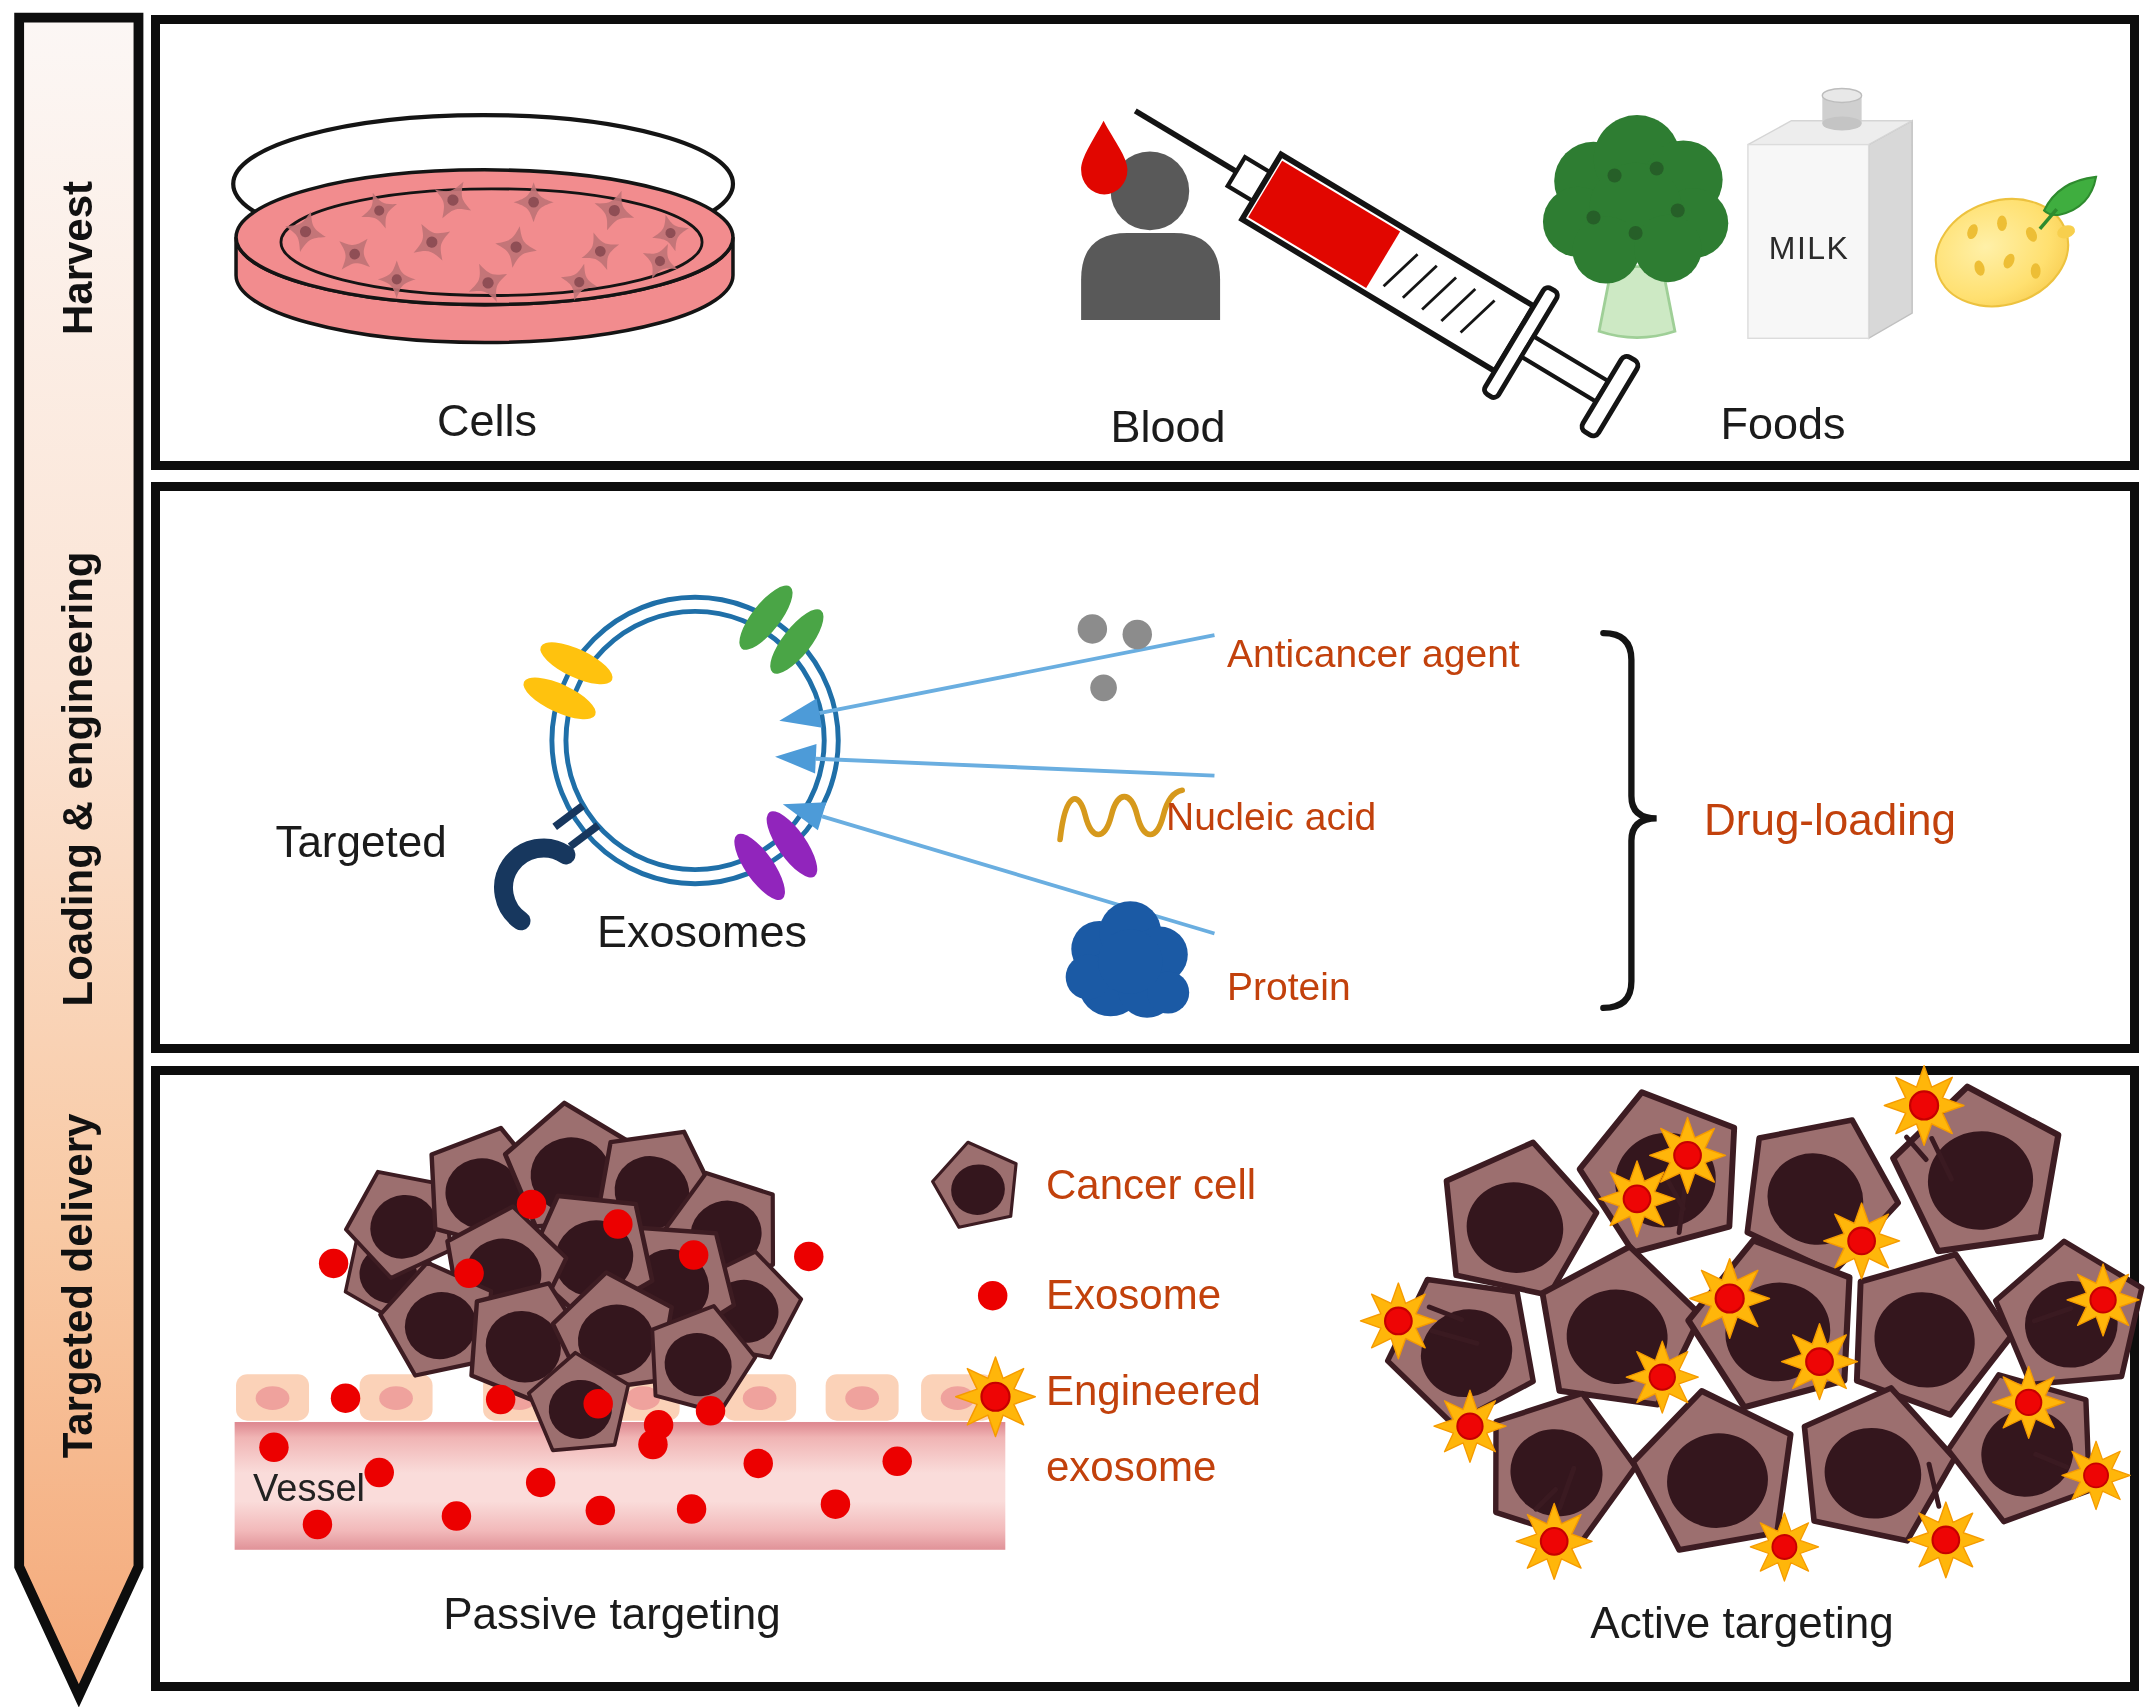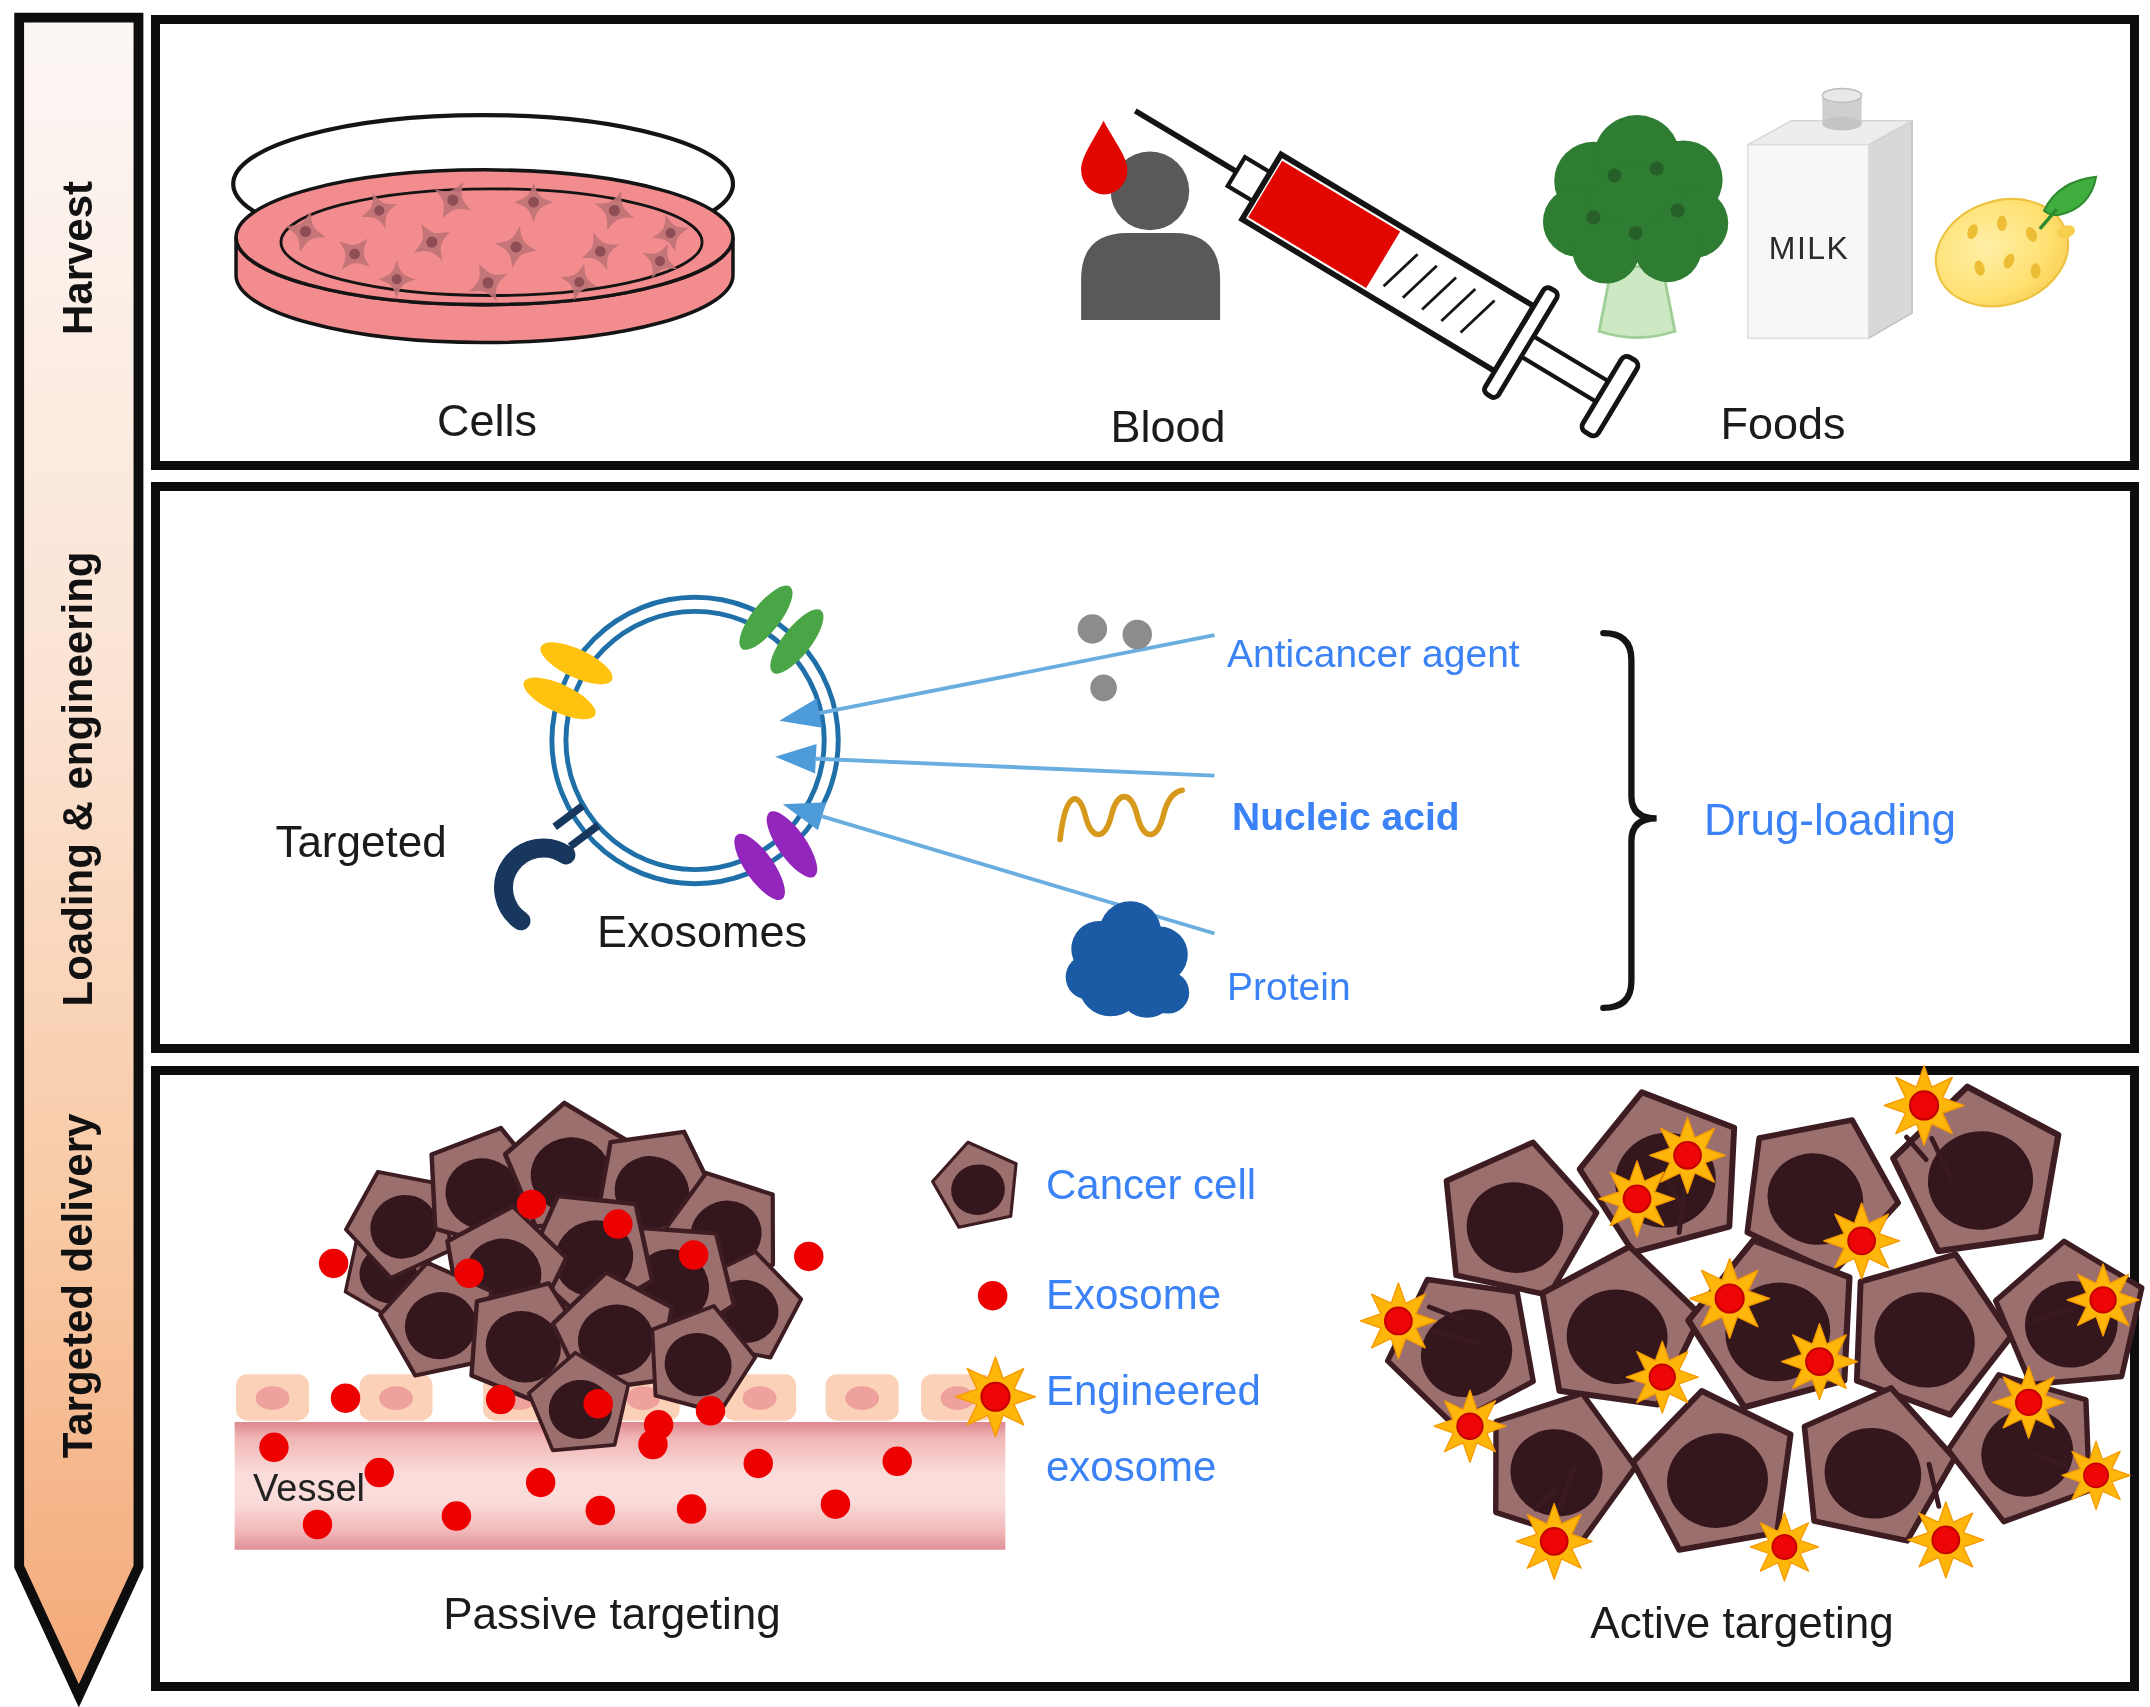--- a/index.html
+++ b/index.html
@@ -5,21 +5,21 @@
   html,body{margin:0;padding:0;background:#ffffff;}
   #stage{position:relative;width:2151px;height:1707px;background:#ffffff;overflow:hidden;
          font-family:"Liberation Sans", sans-serif;}
   .panel{position:absolute;border:9.8px solid #0d0d0d;box-sizing:border-box;background:#ffffff;}
   #panel-harvest{left:151px;top:15.4px;width:1988px;height:455px;}
   #panel-loading{left:151px;top:482px;width:1988px;height:571px;}
   #panel-delivery{left:151px;top:1066px;width:1988px;height:625px;}
   #gfx{position:absolute;left:0;top:0;width:2151px;height:1707px;pointer-events:none;}
   .lbl{position:absolute;transform:translate(-50%,-50%);font-size:45px;color:#1b1b1b;
        white-space:nowrap;line-height:1.2;}
-  .lbl-left{position:absolute;transform:translate(0,-50%);font-size:39px;color:#3b82f6;
+  .lbl-left{position:absolute;transform:translate(0,-50%);font-size:39px;color:#c2410c;
        white-space:nowrap;}
   .banner-lbl{position:absolute;transform:translate(-50%,-50%) rotate(-90deg);
        font-size:42px;font-weight:700;color:#111;white-space:nowrap;}
   .milk{font-size:32px;color:#2b2b2b;letter-spacing:1.4px;}
   .two-line{text-align:center;line-height:1.5;font-size:44px;}
   .legend-txt{font-size:42px;}
   .big{font-size:44px;}
   .vessel-txt{font-size:38px;color:#222;}
 </style>
 </head>
@@ -332,21 +332,21 @@
   <div class="lbl" style="left:1168px;top:427px;">Blood</div>
   <div class="lbl" style="left:1783px;top:424px;">Foods</div>
   <div class="lbl milk" style="left:1809px;top:248px;">MILK</div>
 
   <div class="lbl two-line" style="left:361px;top:842px;">
     <div>Targeted</div>
   </div>
   <div class="lbl" style="left:702px;top:932px;">Exosomes</div>
 
   <div class="lbl-left" style="left:1227px;top:654px;">Anticancer agent</div>
-  <div class="lbl-left" style="left:1232px;top:817px;font-weight:bold;">Nucleic acid</div>
+  <div class="lbl-left" style="left:1166px;top:817px;">Nucleic acid</div>
   <div class="lbl-left" style="left:1227px;top:987px;">Protein</div>
   <div class="lbl-left big" style="left:1704px;top:820px;">Drug-loading</div>
 
   <div class="lbl-left vessel-txt" style="left:253px;top:1488px;">Vessel</div>
   <div class="lbl big" style="left:1742px;top:1623px;">Active targeting</div>
   <div class="lbl big" style="left:612px;top:1614px;">Passive targeting</div>
 
   <div class="lbl-left legend-txt" style="left:1046px;top:1185px;">Cancer cell</div>
   <div class="lbl-left legend-txt" style="left:1046px;top:1295px;">Exosome</div>
   <div class="lbl-left legend-txt" style="left:1046px;top:1391px;">Engineered</div>

